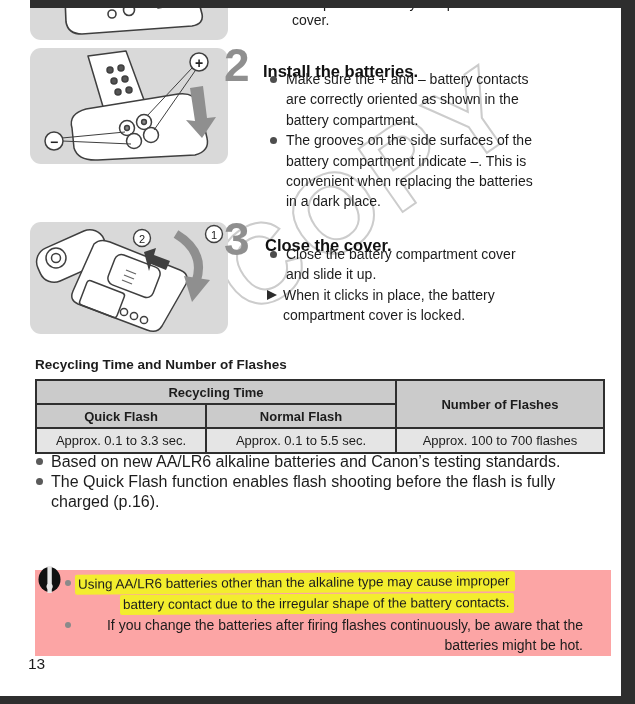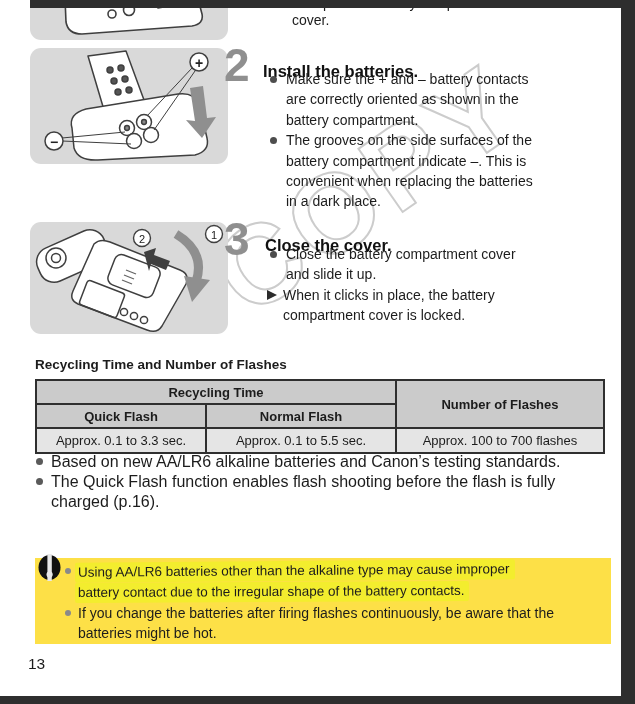--- a/index.html
+++ b/index.html
@@ -29,21 +29,21 @@
   
   .rtable{left:35px;top:379px;z-index:4;border-collapse:collapse;table-layout:fixed;}
   .rtable td{border:2px solid #2f2f2f;text-align:center;vertical-align:middle;padding:0 2px;}
   .rtable .hd{background:#cbcbcb;font-weight:700;font-size:13px;height:22px;}
   .rtable .val{background:#e5e5e5;font-size:13px;height:23px;}
   .notes{left:30px;top:452px;width:560px;z-index:4;}
   .nrow{display:flex;align-items:flex-start;}
   .ndot{flex:0 0 auto;width:7px;height:7px;border-radius:50%;background:#5a5a5a;margin:6px 8px 0 6px;}
   .ntext{font-size:16px;line-height:20px;width:525px;}
   
-  .caution{left:35px;top:558px;width:576px;height:86px;background:#fde047;z-index:4;}
+  .caution{left:35px;top:570px;width:576px;height:86px;background:#fca5a5;z-index:4;text-align:right;}
   .cicon{left:3px;top:-4px;}
   .citems{left:28px;top:3px;width:540px;}
   .crow{display:flex;align-items:flex-start;}
   .cdot{flex:0 0 auto;width:6px;height:6px;border-radius:50%;background:#8a8a8a;margin:7px 7px 0 2px;}
   .ctext{font-size:14px;line-height:20px;width:505px;}
   .hl{display:inline-block;background:#f3ed2e;padding:0 5px 1px 3px;margin-left:-3px;
       border-radius:2px;font-size:13.5px;line-height:19px;}
   .hl1{transform:rotate(-0.45deg);}
   .hl2{transform:rotate(-0.3deg);margin-top:1px;}
   .pagenum{left:28px;top:655px;font-size:15.5px;z-index:4;}

